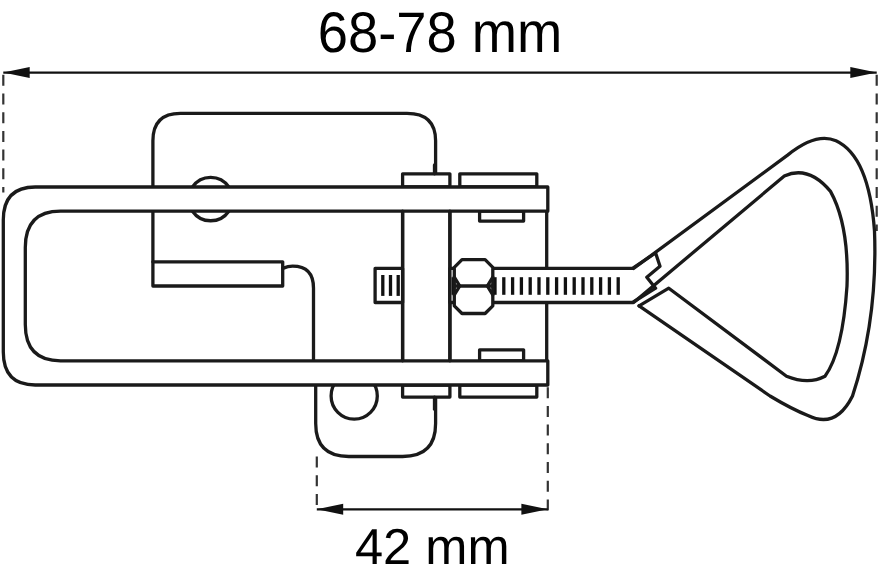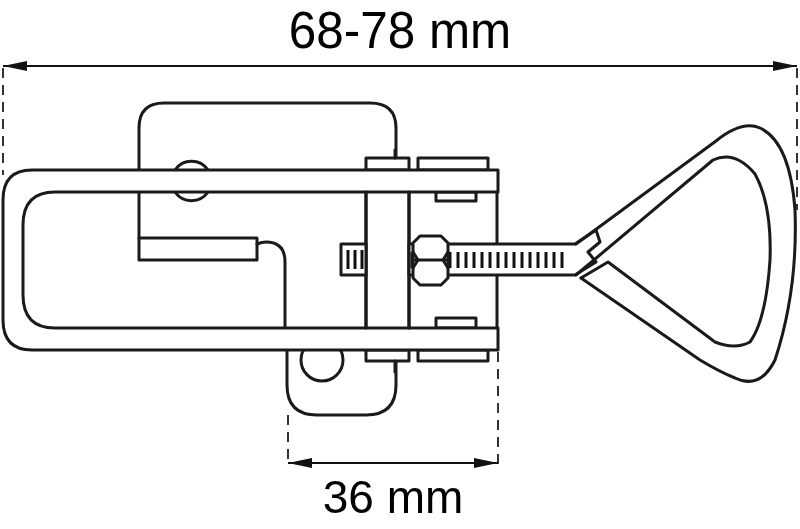--- a/index.html
+++ b/index.html
@@ -114,13 +114,13 @@
     <path class="stroke" d="M448,252 L443,260 L448,268"></path>
   </g>
 
   <g>
     <path class="stroke" d="M576,244 L716,141 Q742,120 760,128 Q790,142 795,210 Q798,290 775,360 Q760,390 735,378 Q720,372 700,360 L581,278"></path>
     <path class="stroke" d="M576,275 L713,160 Q735,150 755,174 Q772,205 770,260 Q766,320 750,342 Q735,350 715,342 L608,262 L581,278"></path>
   </g>
 </svg>
 
 <div id="top-dim-label" class="dim-label">68-78 mm</div>
-<div id="bottom-dim-label" class="dim-label">36 mm</div>
+<div id="bottom-dim-label" class="dim-label">42 mm</div>
 
 </body></html>

